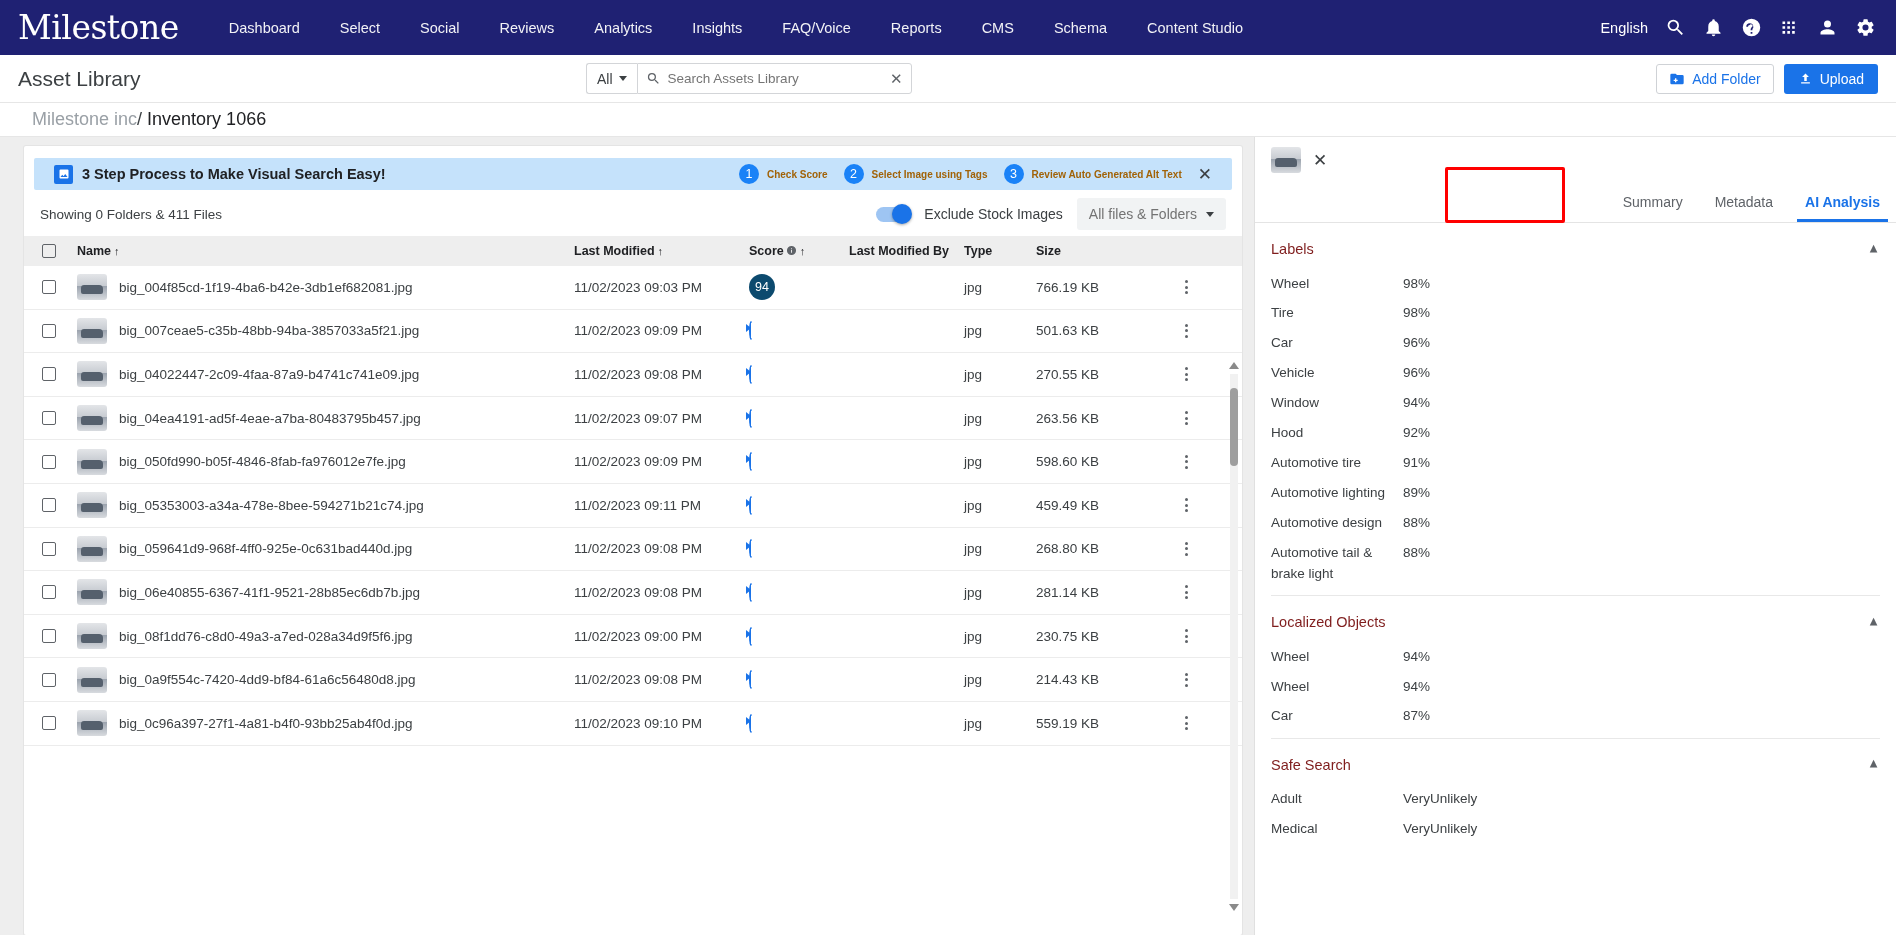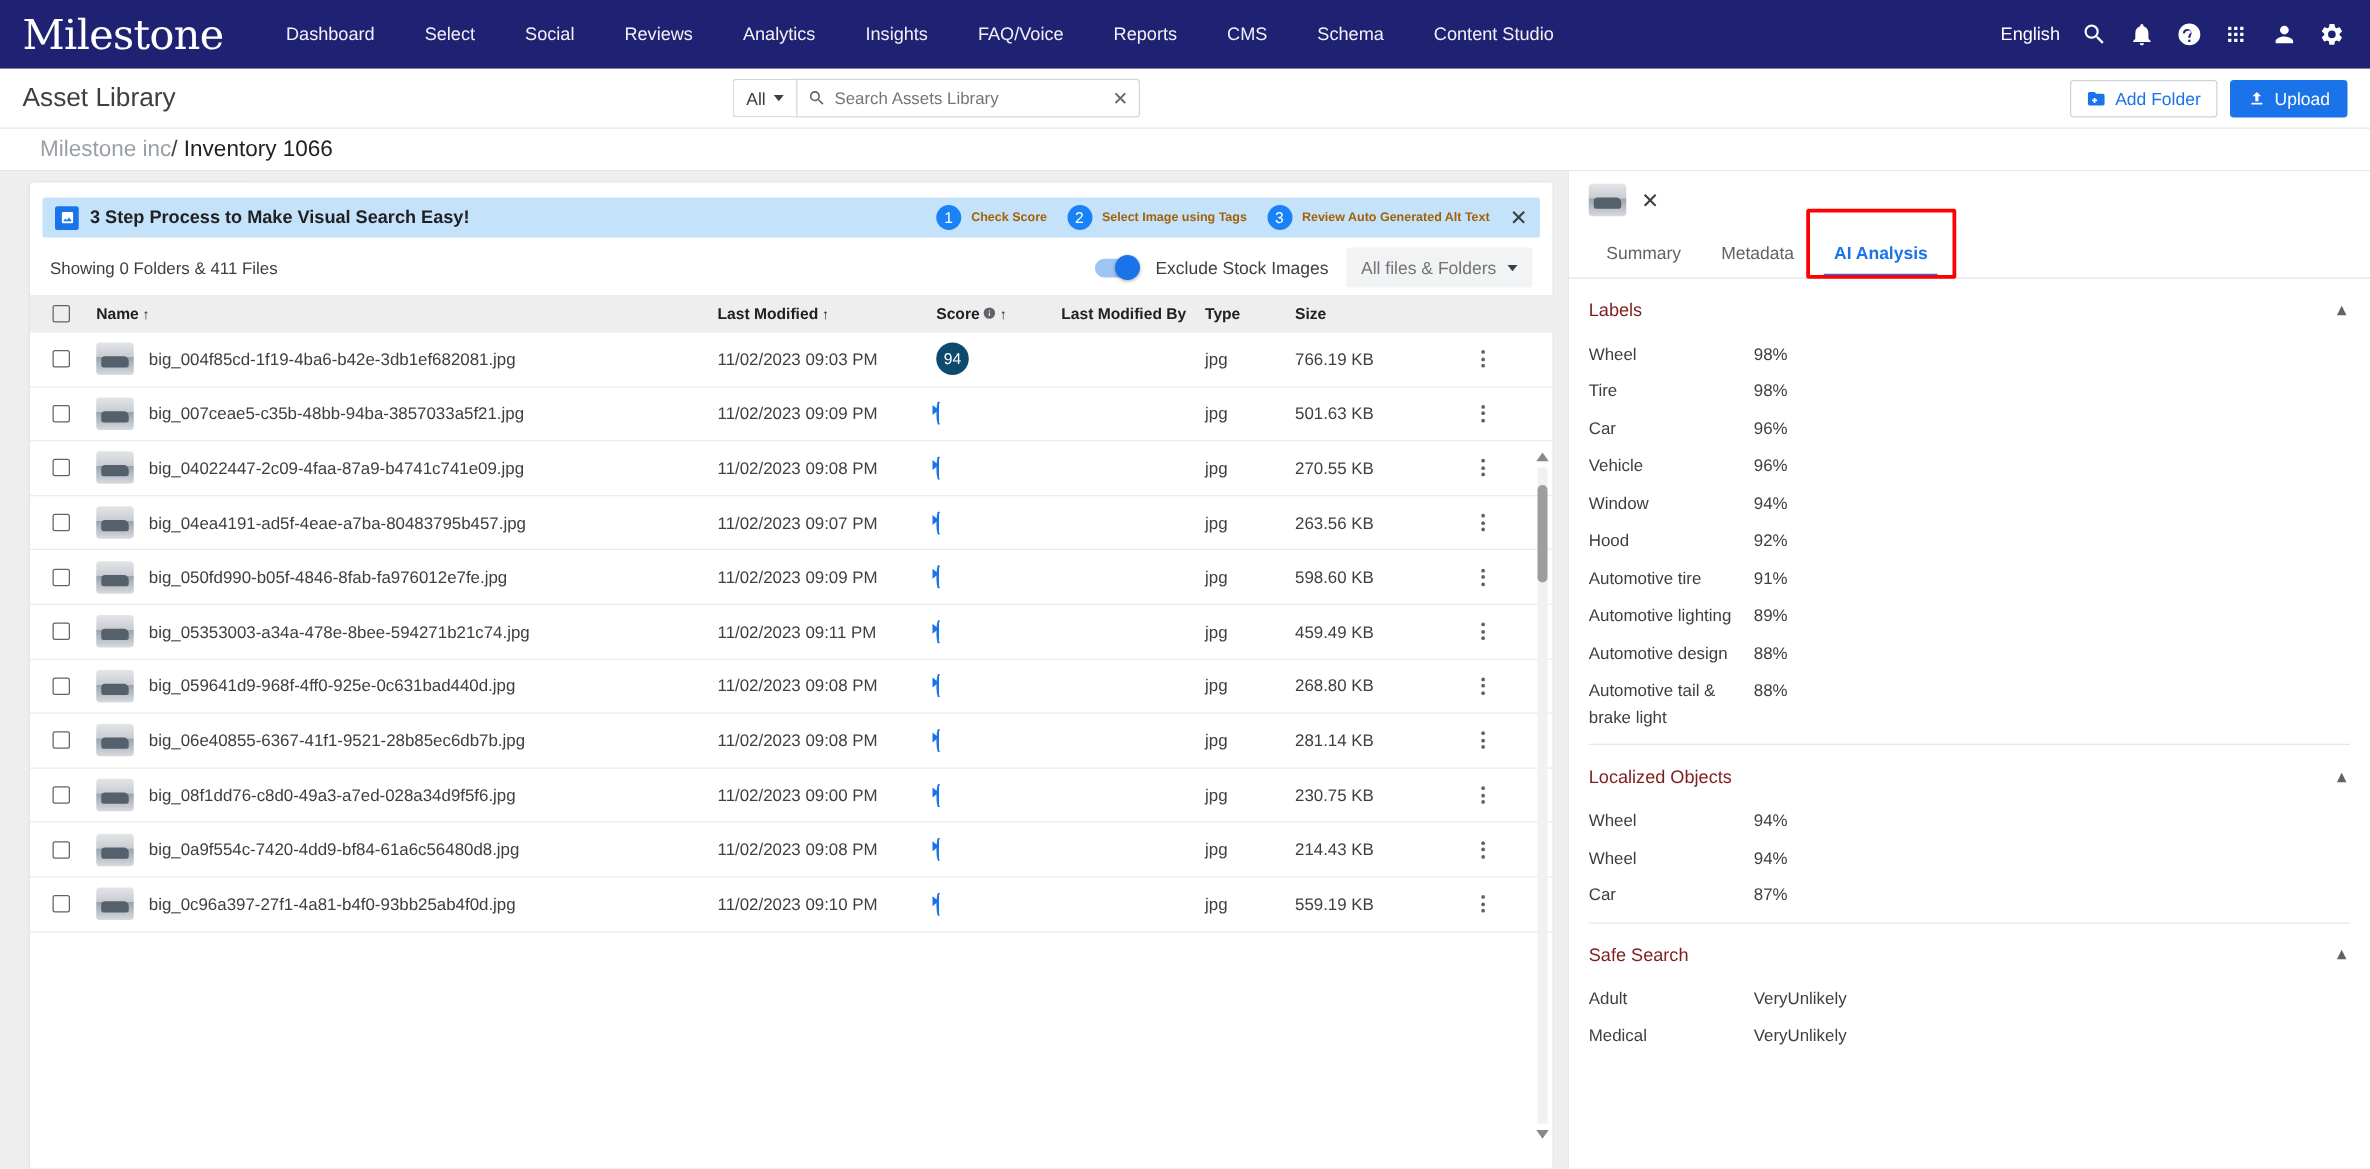--- a/index.html
+++ b/index.html
@@ -65,21 +65,21 @@
 
   
   #body { display: flex; height: 798px; background: #eeeeee; }
   #left { width: 1254px; height: 100%; background: #eeeeee; padding: 9px 12px 0 24px;
           position: relative; }
   #card { background: #fff; height: 789px; border-radius: 2px; position: relative;
           box-shadow: 0 0 0 1px #e4e4e4; overflow: hidden; }
 
   
   #banner { margin: 12px 10px 0 10px; height: 32px; background: #c5e2fb;
-            display: flex; align-items: center; padding: 0 10px; border-radius: 2px; }
+            display: flex; align-items: center; padding: 0 20px; border-radius: 2px; }
   #banner-left { display: flex; align-items: center; gap: 9px; }
   #img-badge { width: 19px; height: 19px; background: #1a73e8; border-radius: 2px;
                display: flex; align-items: center; justify-content: center; }
   #banner-title { font-size: 14.5px; font-weight: bold; color: #202124; }
   #steps { margin-left: auto; display: flex; align-items: center; gap: 0; }
   .stepgrp { display: flex; align-items: center; gap: 8px; margin-left: 16px; }
   .stepnum { width: 20px; height: 20px; border-radius: 50%; background: #1a82f7;
              color: #fff; font-size: 12.5px; display: flex; align-items: center;
              justify-content: center; }
   .steplbl { font-size: 10px; font-weight: bold; color: #a16207; white-space: nowrap; }
@@ -153,21 +153,21 @@
   #rp-head { display: flex; align-items: center; gap: 12px; padding: 10px 14px 8px 16px; }
   #rp-thumb { width: 30px; height: 26px; border-radius: 3px; flex: 0 0 auto;
               background: linear-gradient(180deg,#e3e5e8 0%,#c8ccd2 45%,#9aa2ad 46%,#d8dbdf 100%);
               position: relative; overflow: hidden; }
   #rp-thumb::after { content: ""; position: absolute; left: 4px; right: 4px; top: 11px;
                      height: 9px; border-radius: 3px 4px 2px 2px; background: #55606d; }
   #rp-title { font-size: 17px; font-weight: bold; color: #202124; flex: 1;
               overflow: hidden; white-space: nowrap; }
   #rp-close { font-size: 17px; color: #3c4043; cursor: pointer; }
   #rp-tabs { display: flex; align-items: flex-end; gap: 0; padding-left: 14px;
-             border-bottom: 1px solid #e4e4e4; height: 42px; position: relative; }
+             border-bottom: 1px solid #e4e4e4; height: 42px; position: relative; justify-content: flex-end; }
   .rtab { font-size: 14px; color: #5f6368; padding: 0 16px 12px 16px; cursor: pointer; }
   .rtab.active { color: #1a73e8; font-weight: bold; position: relative; }
   .rtab.active::after { content: ""; position: absolute; left: 8px; right: 8px;
                         bottom: 0; height: 3px; background: #1a73e8; }
   #tab-highlight { position: absolute; left: 190px; top: -14px; width: 120px;
                    height: 56px; border: 3px solid #ff0000; border-radius: 2px;
                    pointer-events: none; }
   #rp-body { flex: 1; overflow: hidden; padding: 0 16px; }
   .sect-head { display: flex; align-items: center; height: 40px; margin-top: 6px; }
   .sect-title { font-size: 14.5px; font-weight: normal; color: #7f1d1d; }

